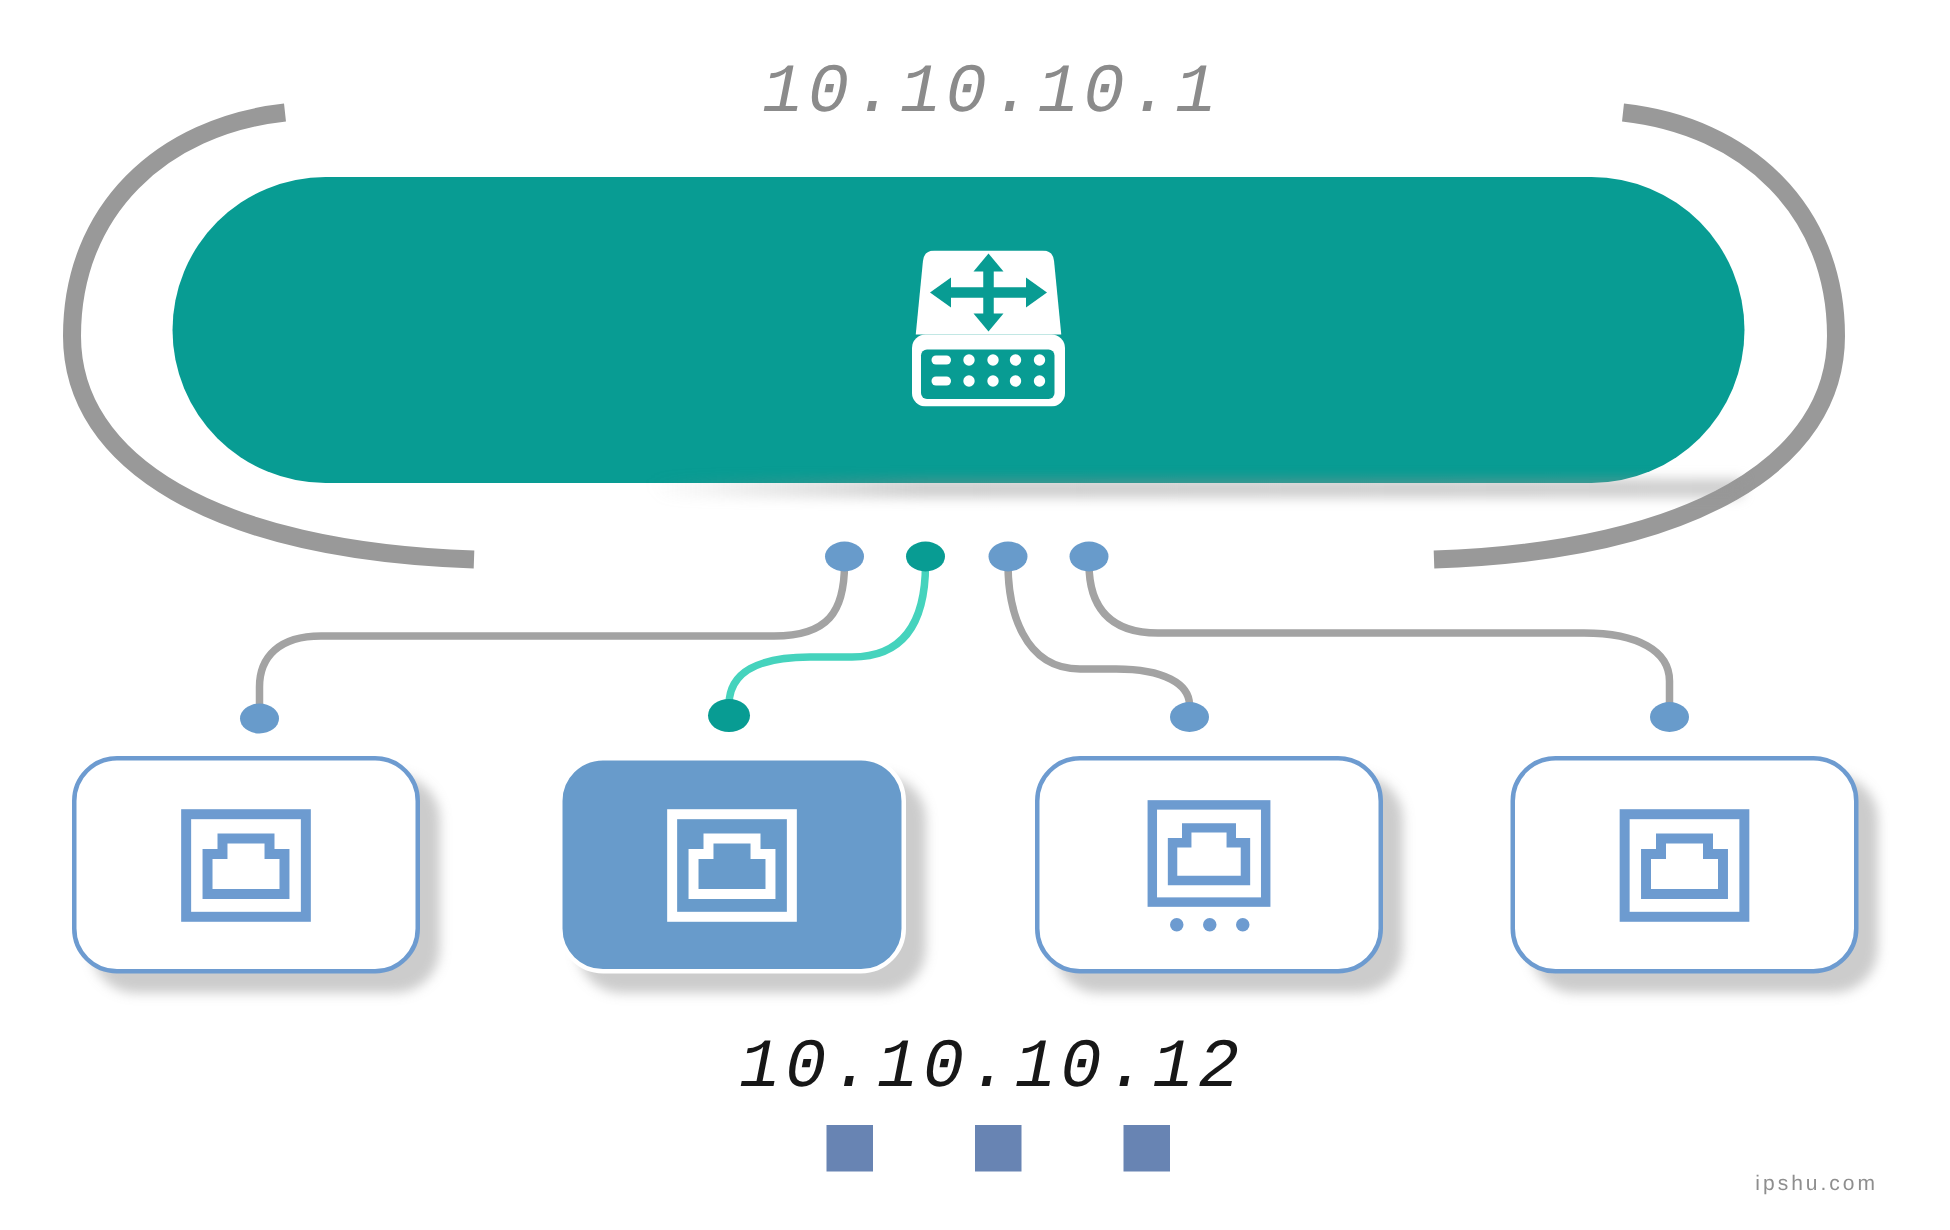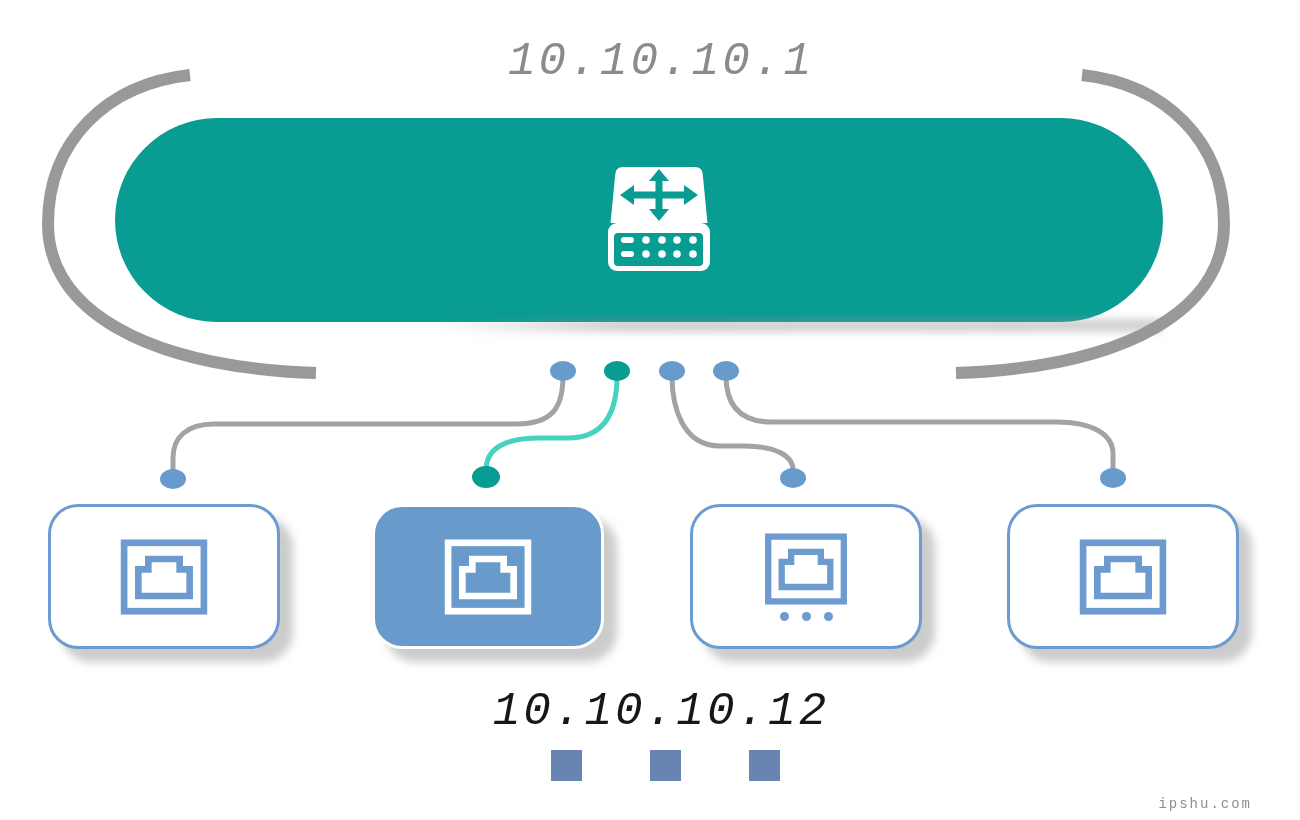--- a/index.html
+++ b/index.html
@@ -37,21 +37,21 @@
 
   .ellipsis{display:flex;gap:13px;margin-top:7px;}
   .ellipsis span{width:9px;height:9px;border-radius:50%;background:var(--blue-border,#6d9bd0);}
 
   #device-ip{position:absolute;top:686px;left:11px;width:1300px;text-align:center;
     font-size:46px;letter-spacing:3px;color:var(--ip-text,#171717);}
 
   .sq{position:absolute;top:750px;width:31px;height:31px;background:var(--square-blue,#6884b3);}
   #sq-1{left:551px;} #sq-2{left:650px;} #sq-3{left:749px;}
 
-  #watermark{position:absolute;right:8px;bottom:8px;font-family:Liberation Mono, monospace;
+  #watermark{position:absolute;right:8px;bottom:24px;font-family:Liberation Sans, sans-serif;
     font-size:14px;letter-spacing:2px;color:var(--watermark-gray,#8e8e8e);}
 </style>
 </head>
 <body>
 
 <div id="stage">
 
   <div id="router-ip" class="mono-italic">10.10.10.1</div>
 
   <svg id="overlay" width="1300" height="820" viewBox="0 0 1300 820">

